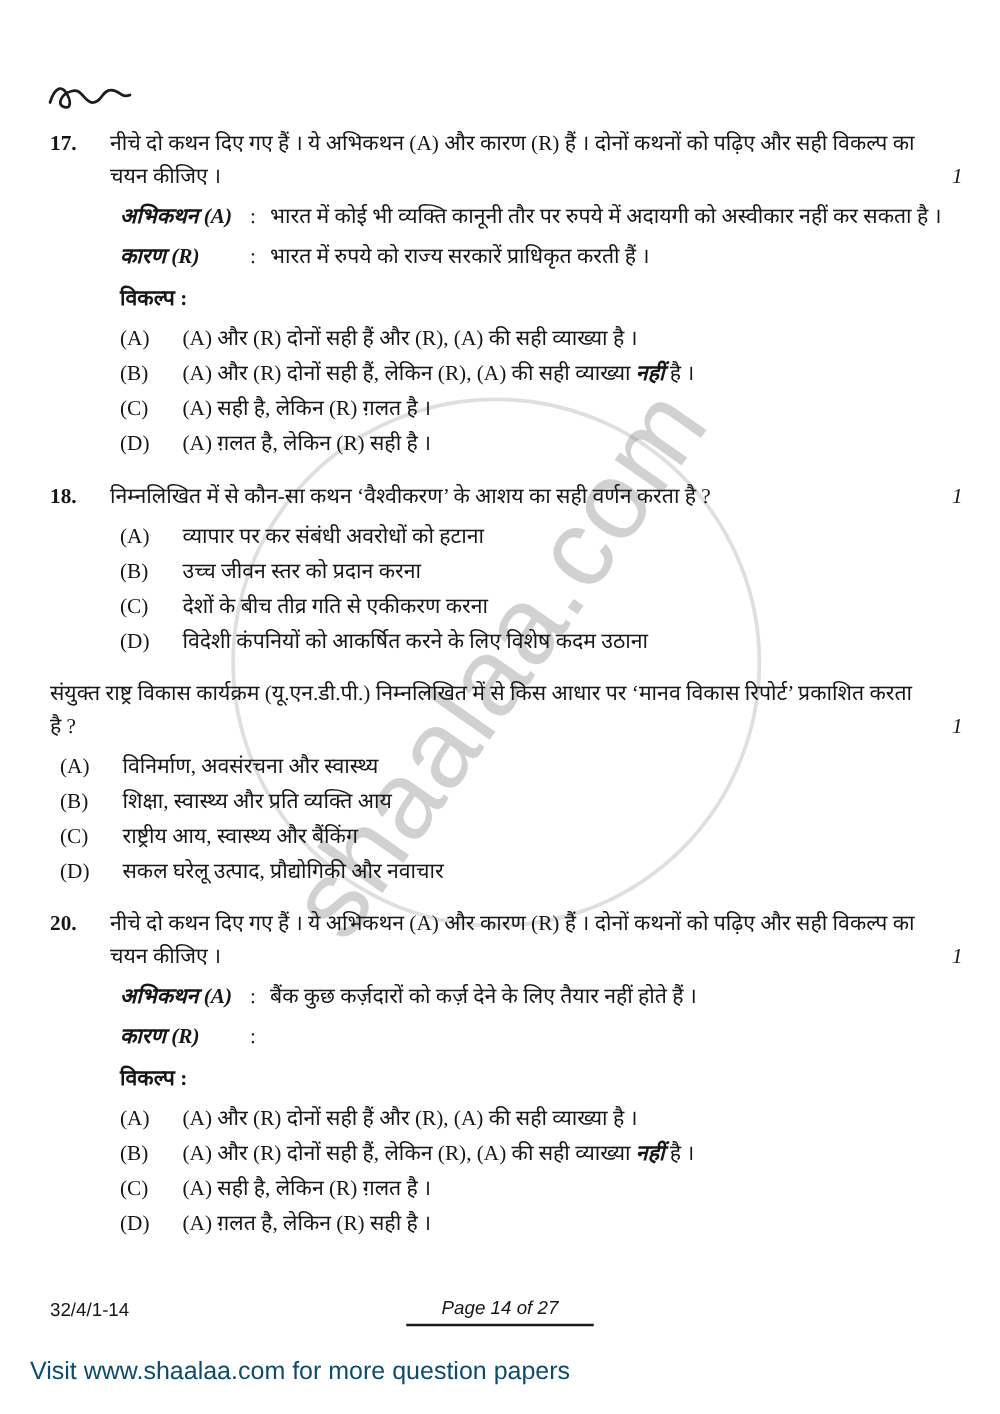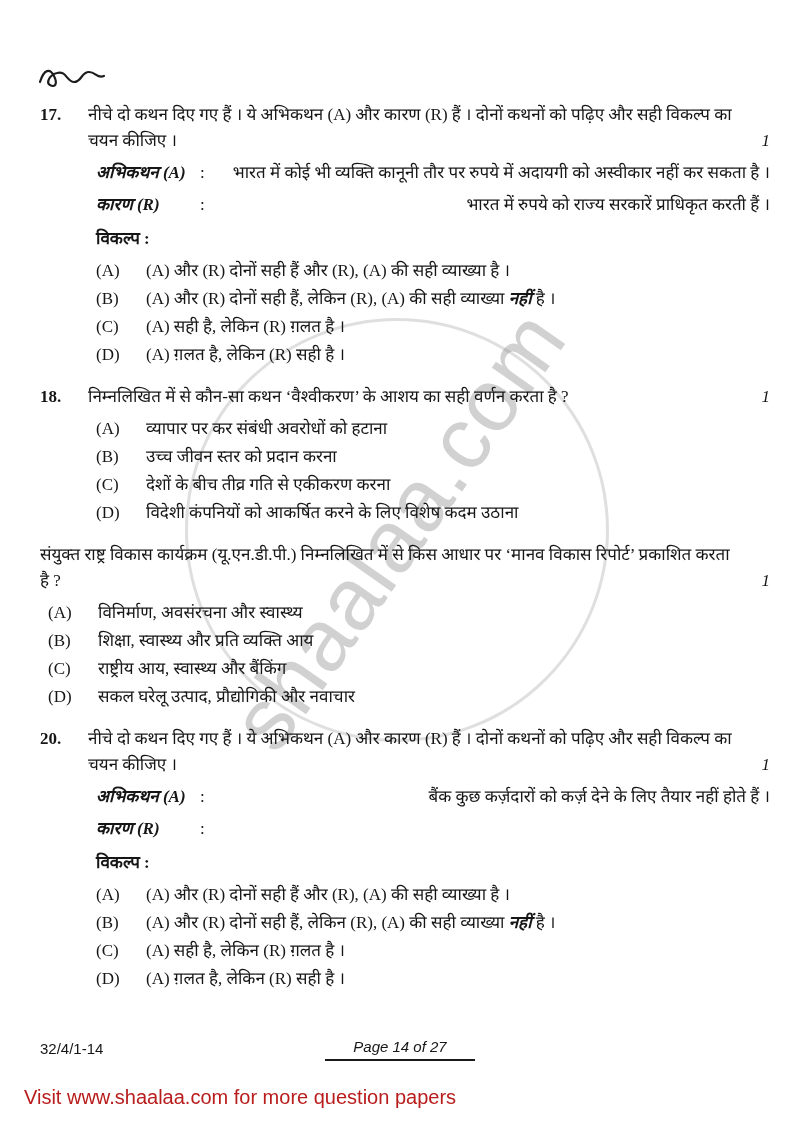--- a/index.html
+++ b/index.html
@@ -38,21 +38,21 @@
   }
   .question { display: flex; margin-bottom: 14px; }
   .qnum { width: 48px; font-weight: bold; flex: 0 0 48px; }
   .qbody { flex: 1; min-width: 0; }
   .intro-row { display: flex; align-items: flex-end; margin-bottom: 6px; }
   .intro { flex: 1; margin-right: 14px; }
   .marks { width: 16px; text-align: right; font-style: italic; flex: 0 0 16px; }
   .ar-row { display: flex; margin-left: 8px; margin-bottom: 6px; }
   .ar-label { flex: 0 0 104px; font-style: italic; font-weight: bold; }
   .ar-colon { flex: 0 0 16px; }
-  .ar-text { flex: 1; text-align: right; }
+  .ar-text { flex: 1; }
   .opts-heading { font-weight: bold; margin: 8px 0 6px 8px; }
   .opt-row { display: flex; margin-left: 8px; margin-bottom: 2px; }
   .opt-key { flex: 0 0 50px; }
   .opt-text { flex: 1; }
   .em { font-weight: bold; font-style: italic; }
   
   .page-footer {
     position: absolute; left: 40px; right: 40px; top: 1038px;
     z-index: 1; text-align: center;
     font-family: "Liberation Sans", sans-serif; font-size: 15px;
@@ -60,21 +60,21 @@
   .footer-code { position: absolute; left: 0; top: 2px; }
   .footer-page {
     display: inline-block;
     font-weight: normal; font-style: italic;
     padding: 0 28px 4px 28px;
     border-bottom: 2px solid #1a1a1a;
   }
   .promo {
     position: absolute; left: 24px; top: 1086px; z-index: 1;
     font-family: "Liberation Sans", sans-serif;
-    font-size: 20px; color: #b91c1c;
+    font-size: 20px; color: #0c4a6e;
   }
 </style>
 </head>
 <body>
 
 <div class="wm-layer">
   <div class="wm-circle"></div>
   <div class="wm-text">shaalaa.com</div>
 </div>
 

